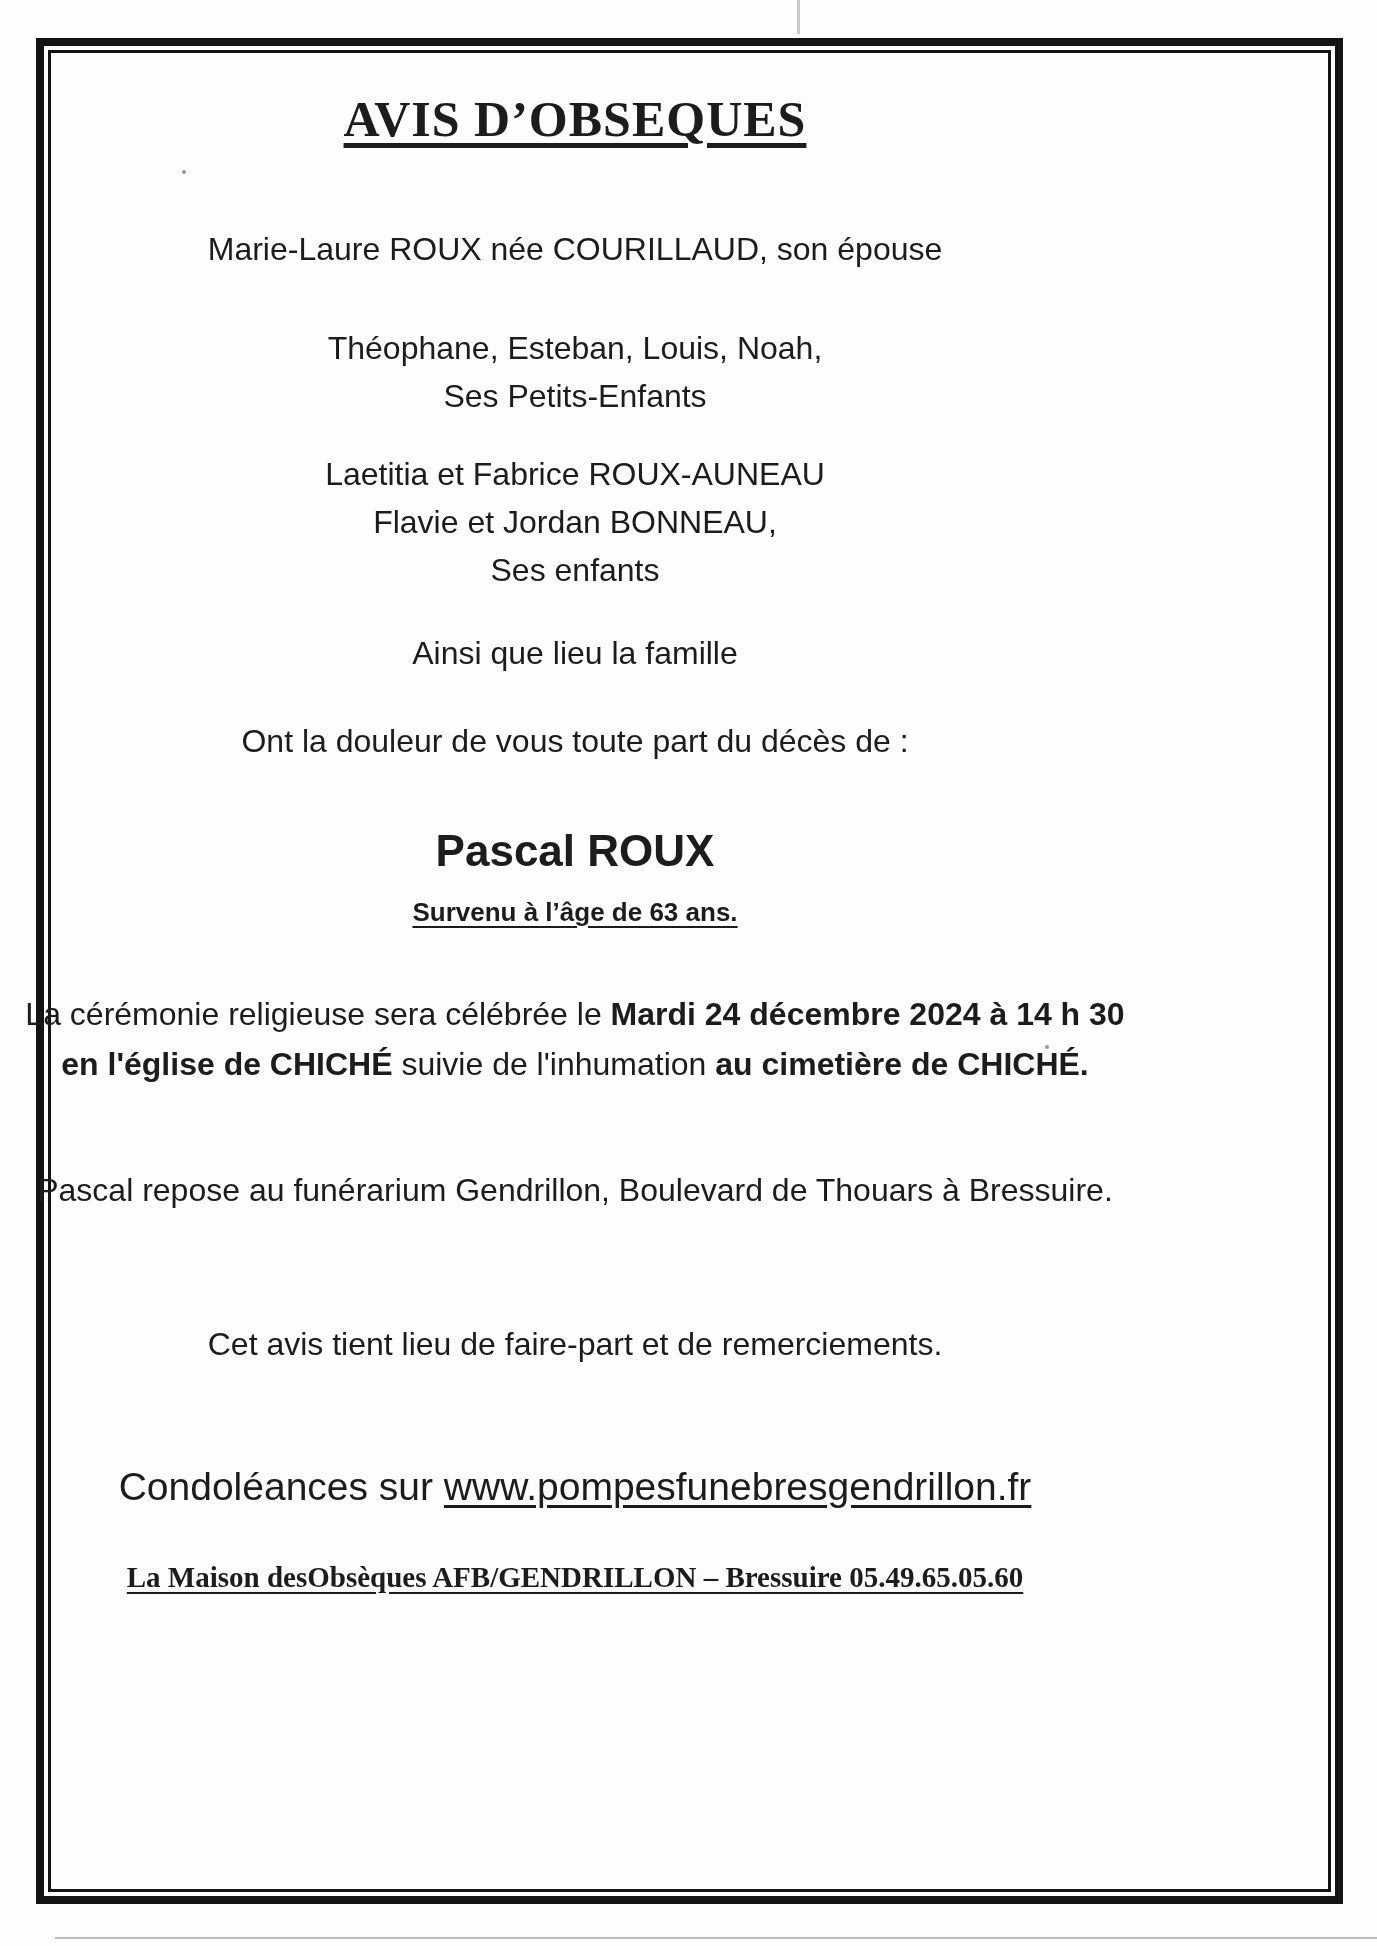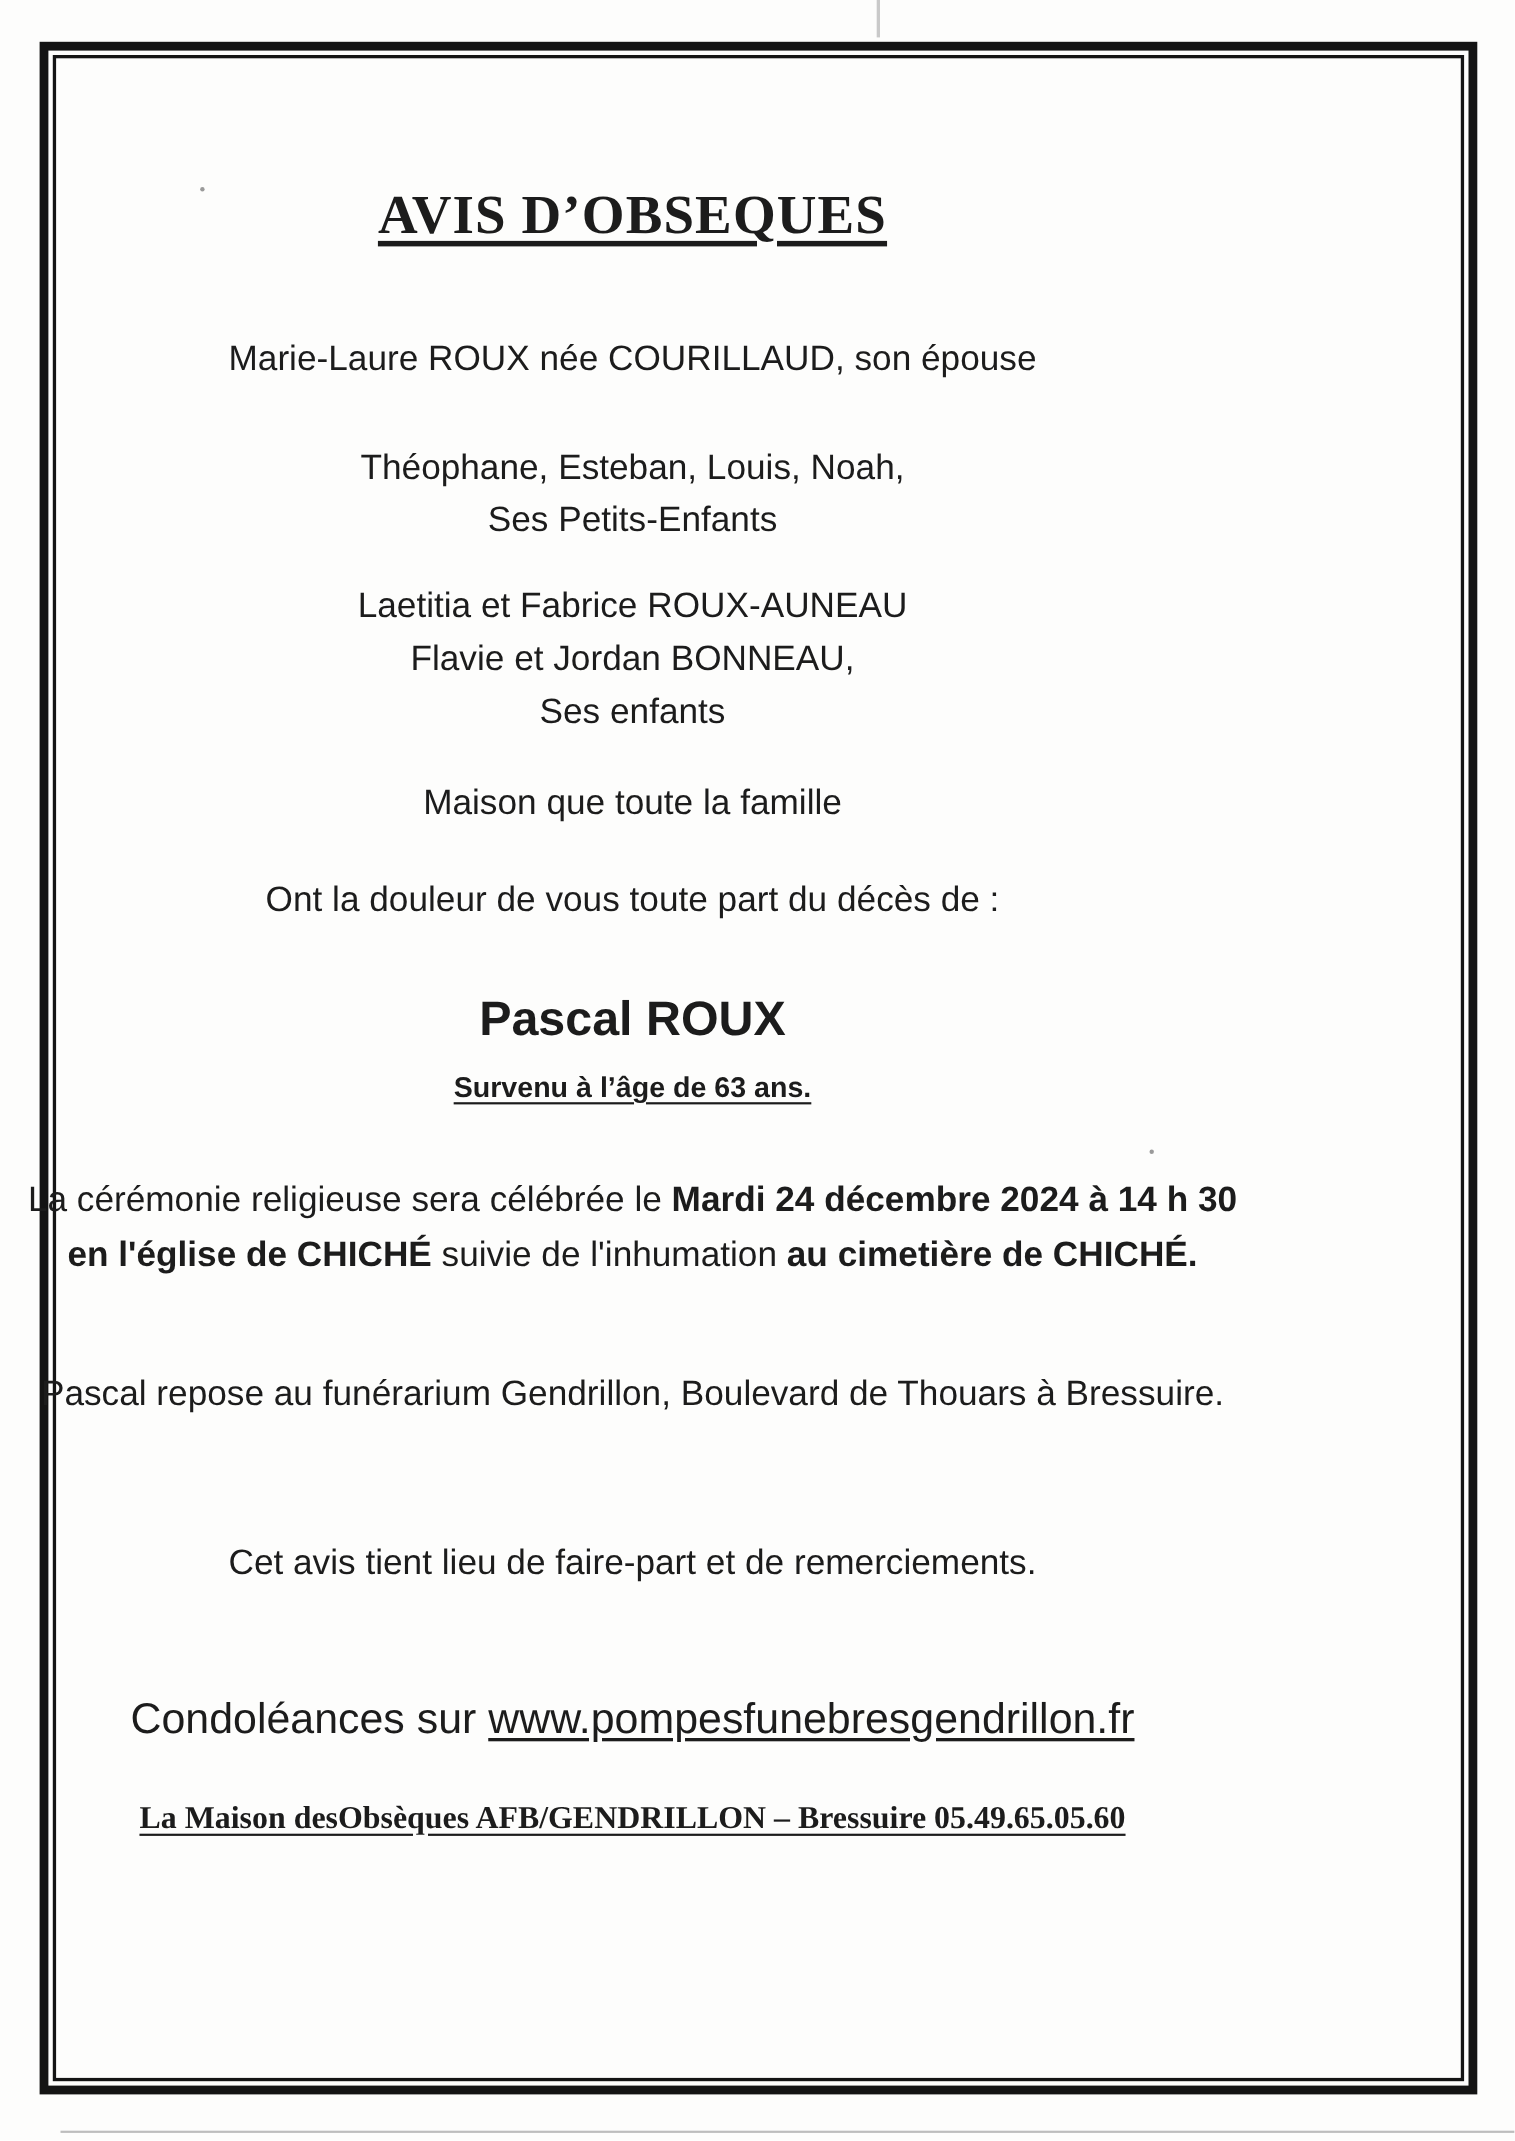--- a/index.html
+++ b/index.html
@@ -22,21 +22,21 @@
     position: absolute;
     inset: 4px;
     border: 3px solid #141414;
   }
   .content {
     position: absolute;
     left: 70px;
     top: 50px;
     width: 1010px;
     text-align: center;
-    padding-top: 116px;
+    padding-top: 40px;
   }
 
   .title {
     font-family: "Liberation Serif", serif;
     font-size: 50px;
     font-weight: bold;
     letter-spacing: 1px;
     text-decoration: underline;
     text-underline-offset: 7px;
     line-height: 58px;
@@ -158,21 +158,21 @@
       <div>Théophane, Esteban, Louis, Noah,</div>
       <div>Ses Petits-Enfants</div>
     </div>
 
     <div class="group children">
       <div>Laetitia et Fabrice ROUX-AUNEAU</div>
       <div>Flavie et Jordan BONNEAU,</div>
       <div>Ses enfants</div>
     </div>
 
-    <p class="body-line family-line">Maison que toute la famille</p>
+    <p class="body-line family-line">Ainsi que lieu la famille</p>
 
     <p class="body-line announcement">Ont la douleur de vous toute part du décès de :</p>
 
     <p class="deceased-name">Pascal ROUX</p>
 
     <p class="age-line">Survenu à l’âge de 63 ans.</p>
 
     <div class="ceremony wide">
       <div><span>La cérémonie religieuse sera célébrée le </span><b>Mardi 24 décembre 2024 à 14 h 30</b></div>
       <div><b>en l'église de CHICHÉ</b><span> suivie de l'inhumation </span><b>au cimetière de CHICHÉ.</b></div>

